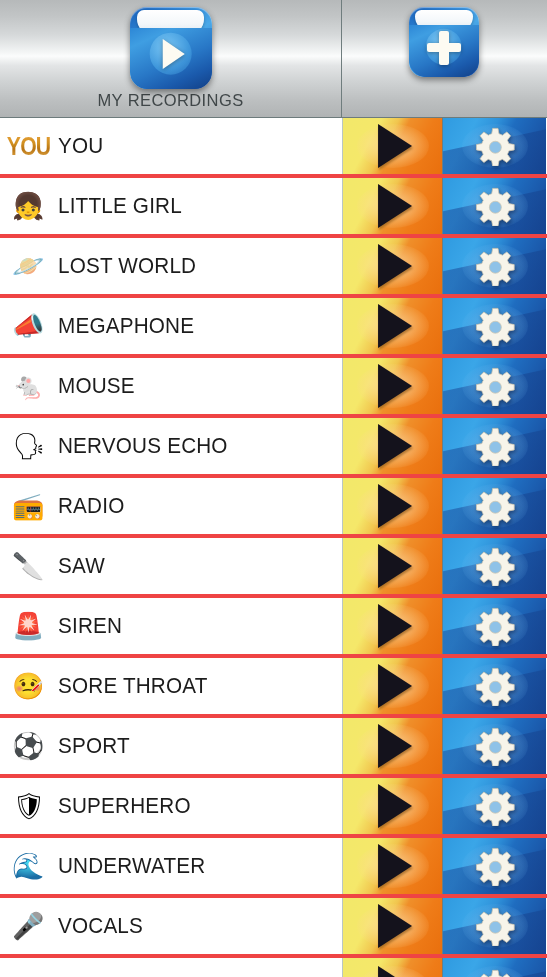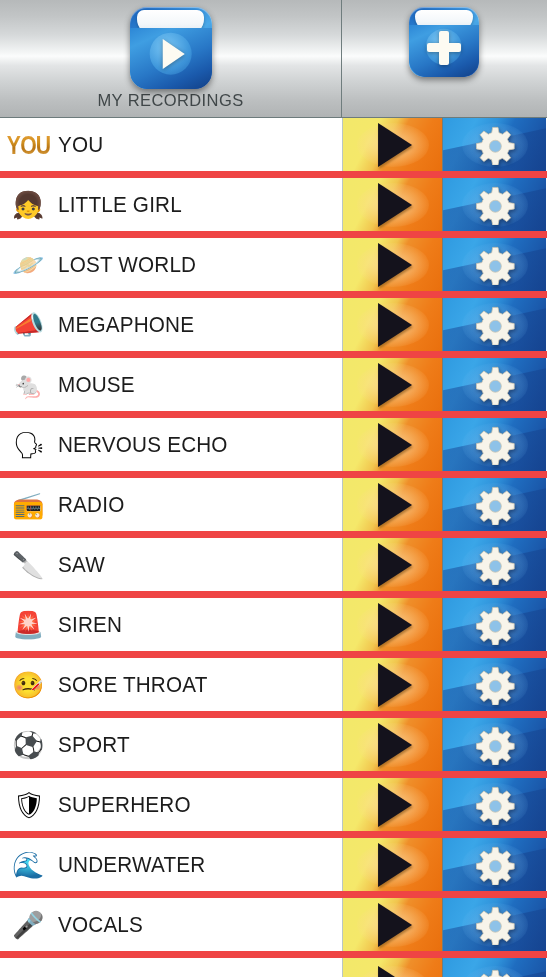--- a/index.html
+++ b/index.html
@@ -123,21 +123,21 @@
   .plus-white::after  { left:0;   top:36%; width:100%; height:28%; }
 
   
   .list { position:relative; width:547px; }
   .row {
     position:relative;
     display:flex;
     align-items:stretch;
     height:60px;
     background:#ffffff;
-    border-bottom:7px solid #ef4444;
+    border-bottom:4px solid #ef4444;
   }
   .row-name {
     width:343px;
     display:flex;
     align-items:center;
     background:#ffffff;
     border-right:1px solid #b9c6c6;
   }
   .row-emoji {
     width:58px;

